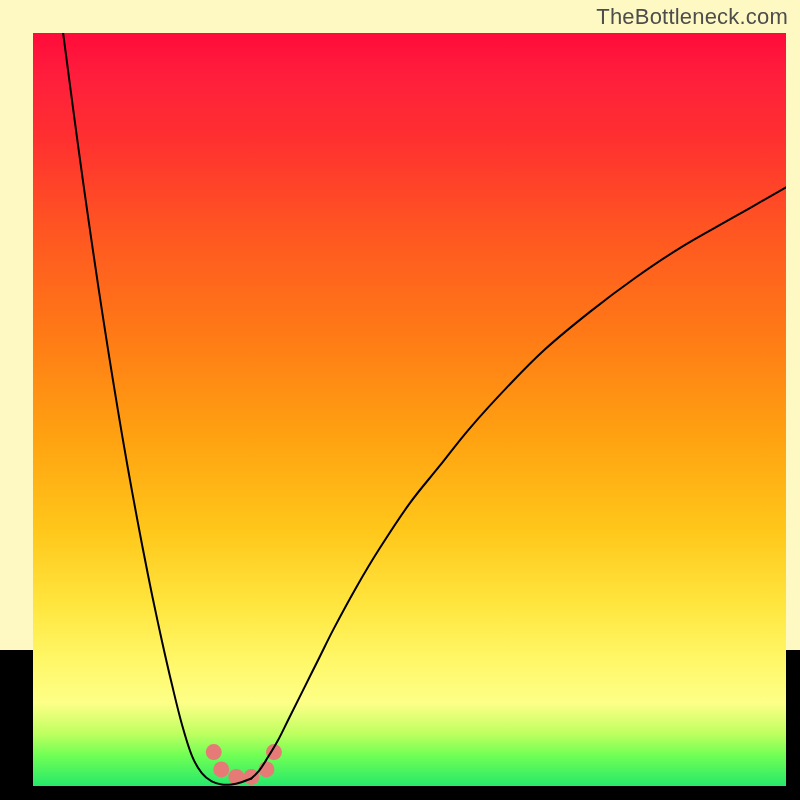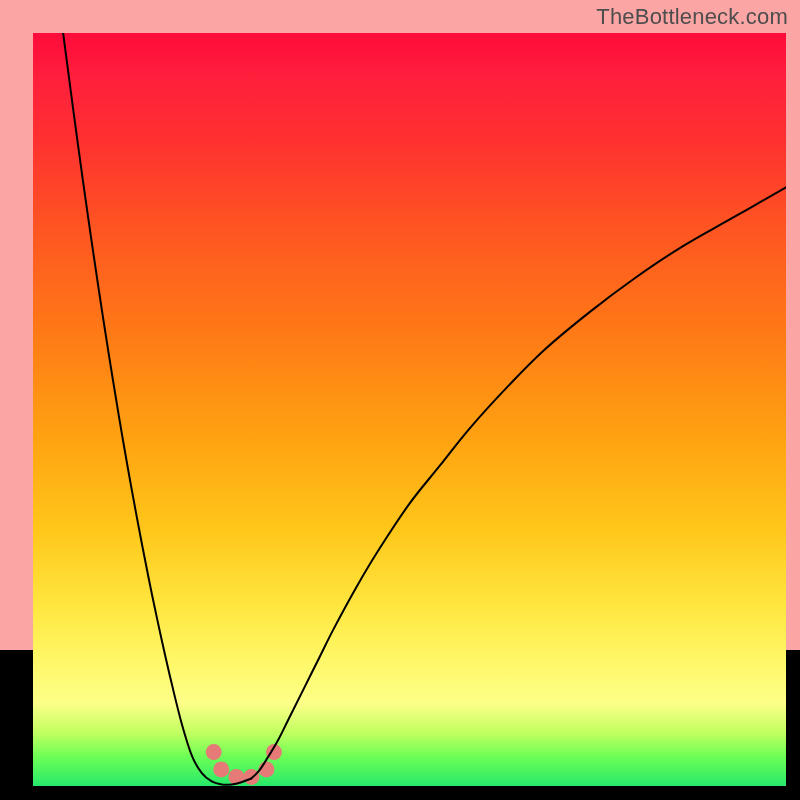--- a/index.html
+++ b/index.html
@@ -10,21 +10,21 @@
     background: #000;
     overflow: hidden;
     font-family: Arial, Helvetica, sans-serif;
   }
   .frame {
     position: absolute;
     left: 0;
     top: 0;
     width: 800px;
     height: 650px;
-    background: #fca5a5;
+    background: #fef9c3;
   }
   .plot-area {
     position: absolute;
     left: 33px;
     top: 33px;
     width: 753px;
     height: 753px;
     overflow: hidden;
   }
   .gradient {

